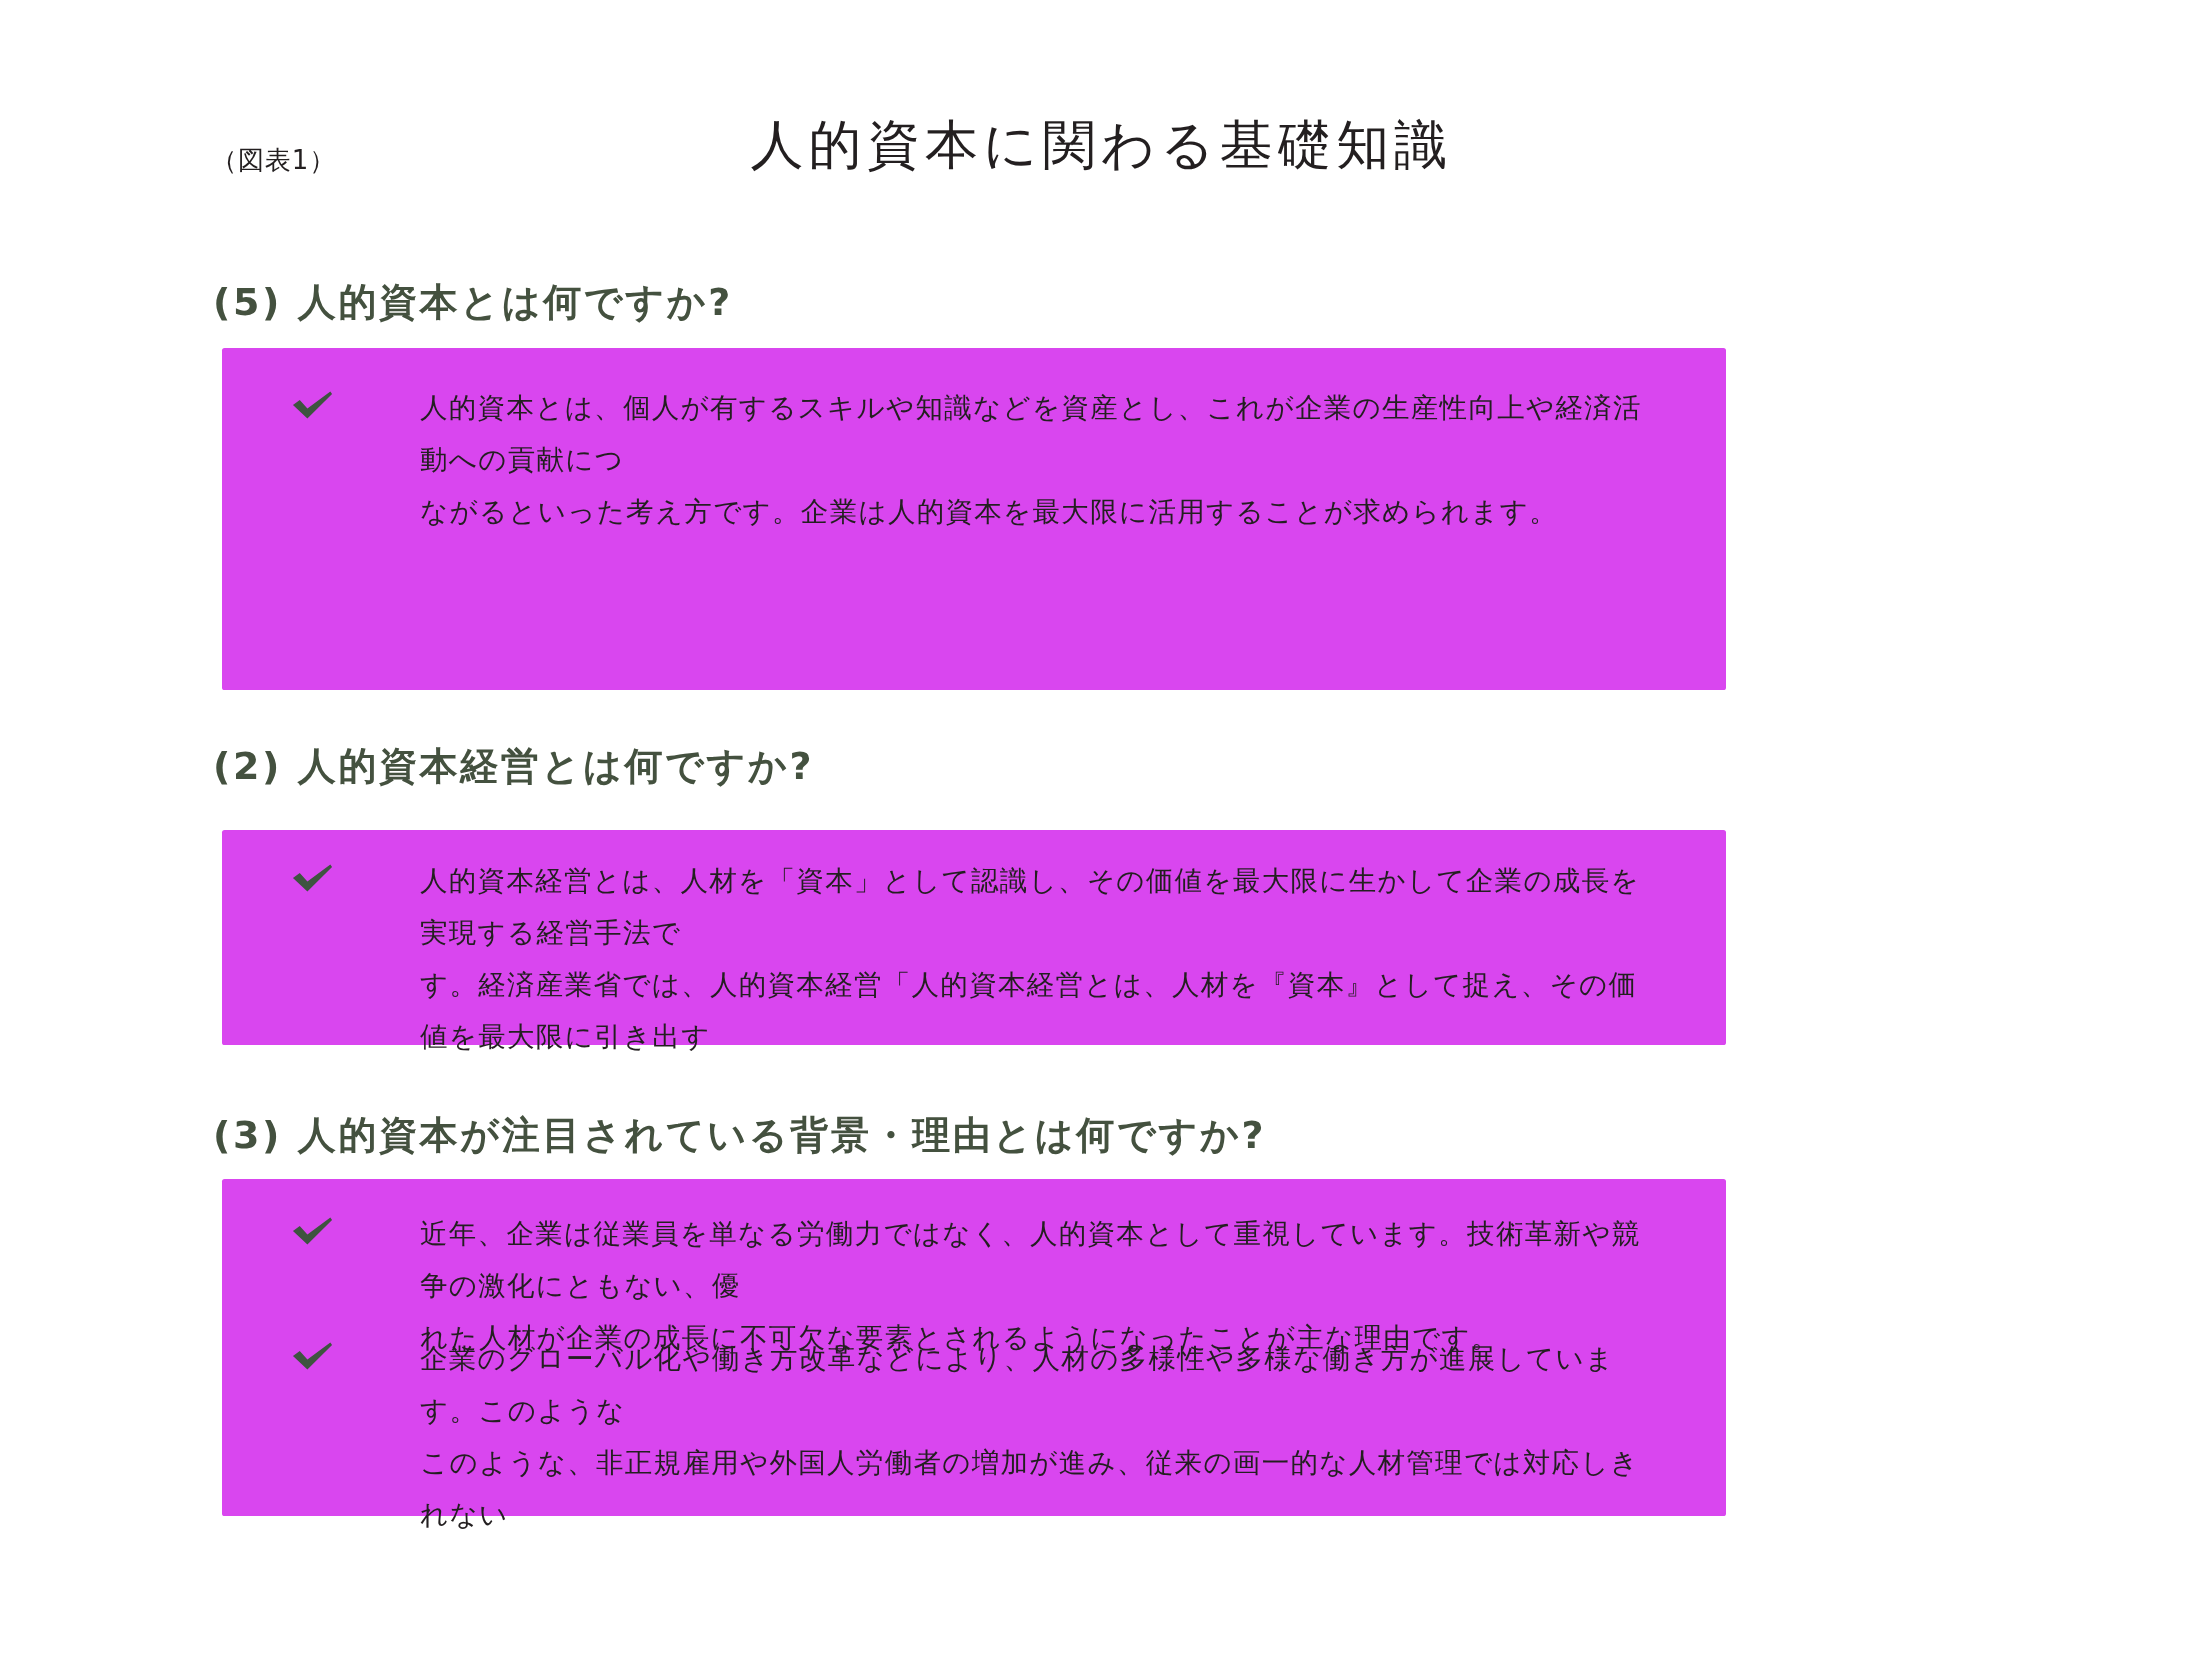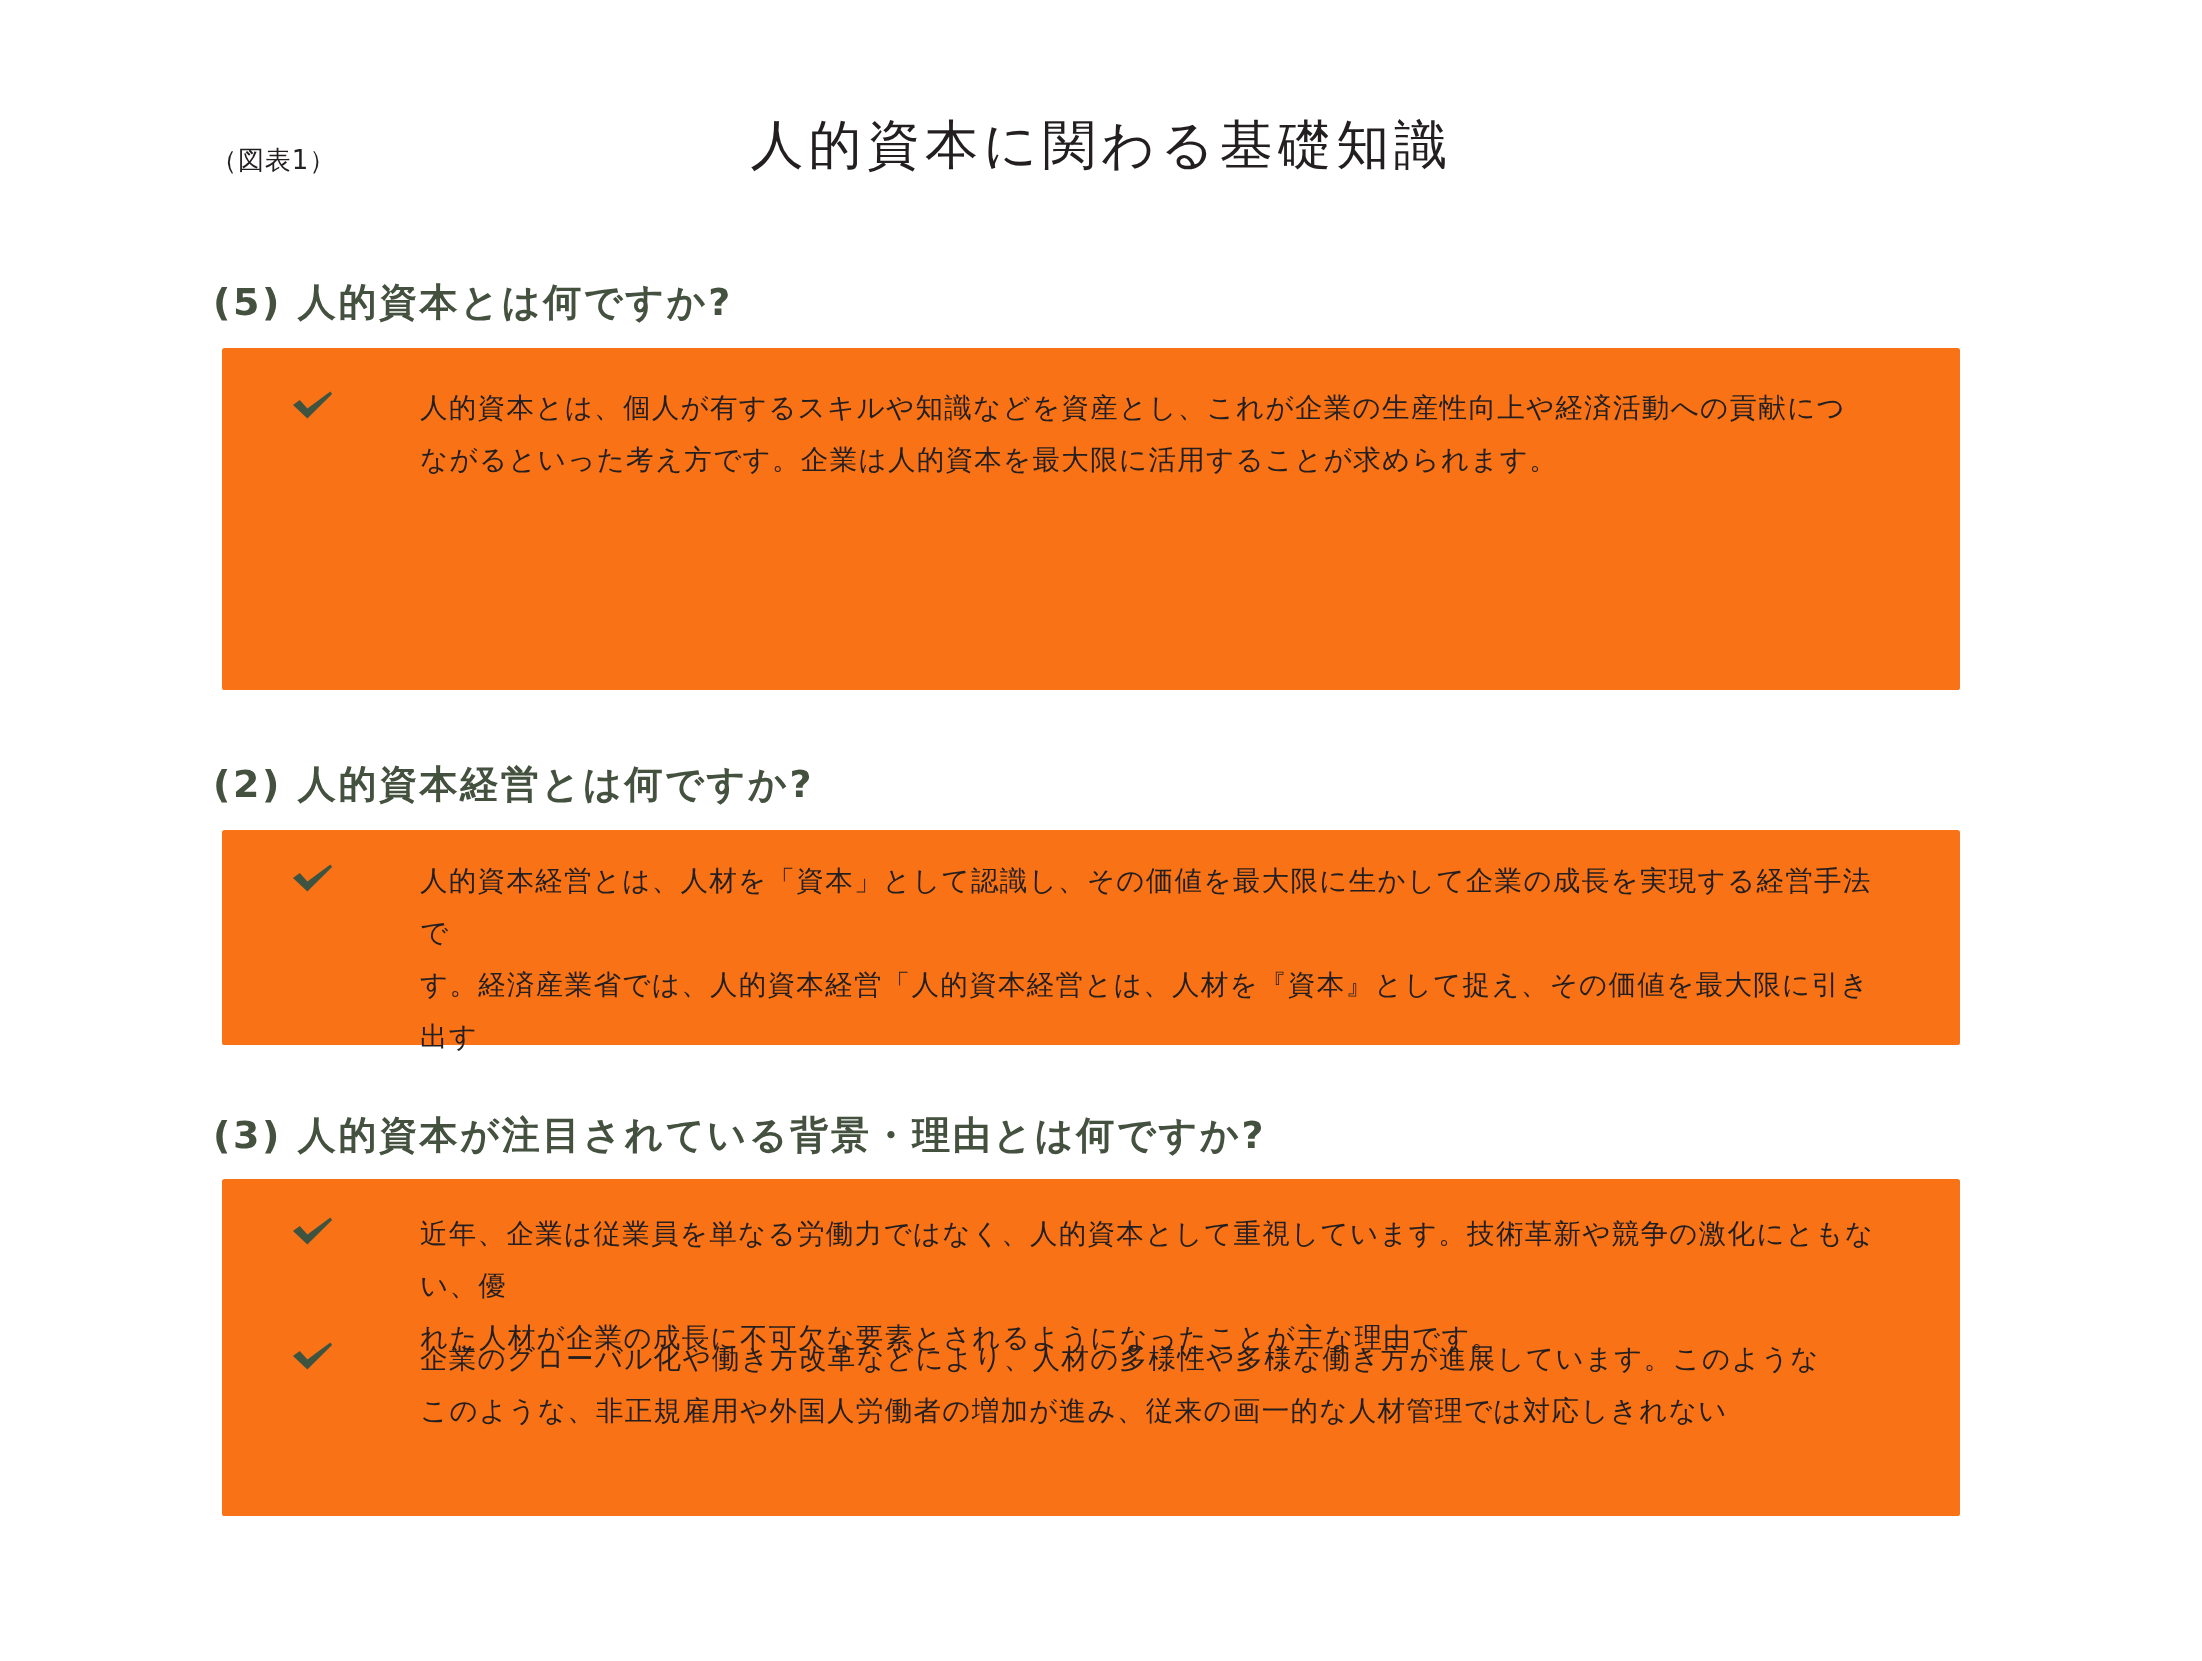--- a/index.html
+++ b/index.html
@@ -2,21 +2,21 @@
 <html style="font-size:13.8px"><head>
 <meta charset="utf-8">
 <style>
   html, body { margin:0; padding:0; background:#ffffff; }
   body { width:2203px; height:1661px; position:relative; overflow:hidden;
          font-family:"DejaVu Sans","Liberation Sans",sans-serif; color:#231f20; }
   .fig-label { position:absolute; left:211px; top:143px; font-size:26px; color:#231f20; letter-spacing:0.9px; }
   .main-title { position:absolute; left:0; width:2203px; top:110px; text-align:center;
                 font-size:53px; font-weight:normal; letter-spacing:5.2px; color:#231f20; }
   .section-heading { position:absolute; left:213px; font-size:38px; color:#44513f; letter-spacing:2.6px; font-weight:bold; }
-  .section-box { position:absolute; left:222px; width:1738px; background:#f97316; border-radius:2.6px; }
+  .section-box { position:absolute; left:222px; width:1504px; background:#d946ef; border-radius:2.6px; }
   .item { position:absolute; left:69px; right:69px; }
   .check { position:absolute; left:0; top:6.9px; width:43px; height:34px; }
   .item-text { margin-left:129px; margin-right:0; font-size:27.5px; line-height:52px; letter-spacing:1.3px; color:#231f20; }
 </style>
 </head>
 <body>
 
 <div class="fig-label">（図表1）</div>
 <div class="main-title">人的資本に関わる基礎知識</div>
 
@@ -26,21 +26,21 @@
     <svg class="check" viewBox="0 0 50 40">
         <path d="M2 20 L10 14 L19 24 L46 4 L48 7 L19 36 Z" fill="#3e5440"></path>
       </svg>
     <div class="item-text">
       <div>人的資本とは、個人が有するスキルや知識などを資産とし、これが企業の生産性向上や経済活動への貢献につ</div>
       <div>ながるといった考え方です。企業は人的資本を最大限に活用することが求められます。</div>
     </div>
   </div>
 </div>
 
-<div class="section-heading" style="top:759px;text-align:center;">(2) 人的資本経営とは何ですか?</div>
+<div class="section-heading" style="top:741px;text-align:center;">(2) 人的資本経営とは何ですか?</div>
 <div class="section-box" style="top:830px; height:215px;">
   <div class="item" style="top:24px;">
     <svg class="check" viewBox="0 0 50 40">
         <path d="M2 20 L10 14 L19 24 L46 4 L48 7 L19 36 Z" fill="#3e5440"></path>
       </svg>
     <div class="item-text">
       <div>人的資本経営とは、人材を「資本」として認識し、その価値を最大限に生かして企業の成長を実現する経営手法で</div>
       <div>す。経済産業省では、人的資本経営「人的資本経営とは、人材を『資本』として捉え、その価値を最大限に引き出す</div>
     </div>
   </div>

